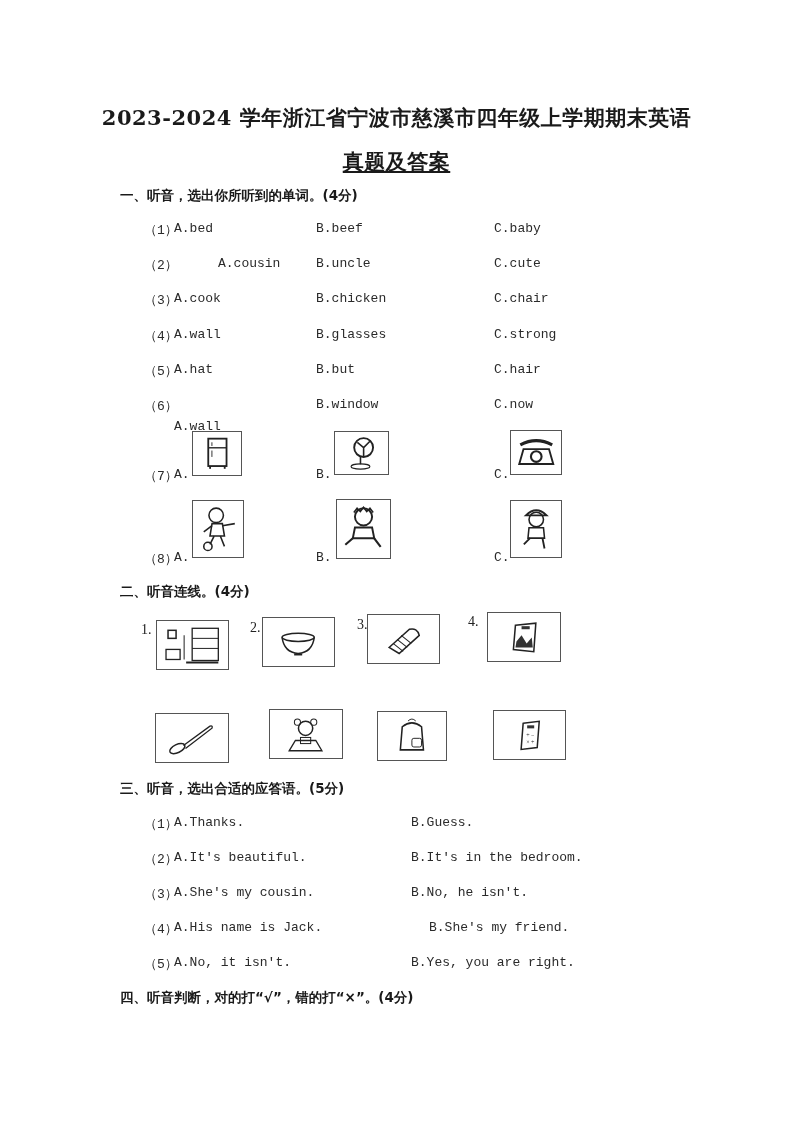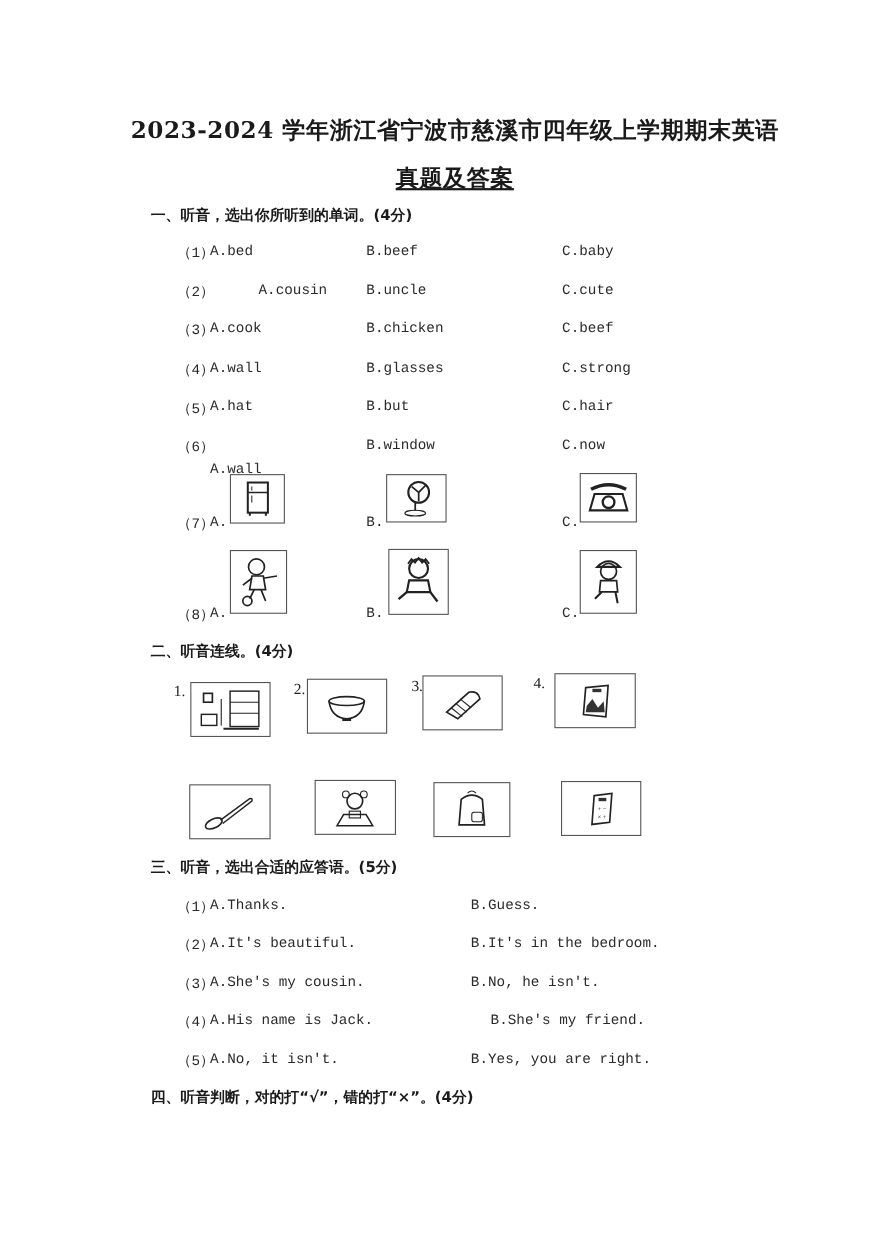--- a/index.html
+++ b/index.html
@@ -1,17 +1,17 @@
 <!DOCTYPE html>
 <html><head>
 <meta charset="utf-8">
 <style>
   html, body { margin:0; padding:0; background:#ffffff; }
   body { width:793px; height:1122px; position:relative; overflow:hidden; color:#1a1a1a; }
-  .page { position:absolute; left:17px; top:0; width:734px; height:1122px; }
+  .page { position:absolute; left:0; top:0; width:734px; height:1122px; }
   .title { position:absolute; left:0; width:793px; text-align:center; font-family:"DejaVu Serif", serif; font-weight:bold; font-size:21px; letter-spacing:0.5px; }
   .t1 { top:104px; }
   .t2 { top:148px;text-decoration:underline; }
   .sec { position:absolute; left:120px; font-family:"DejaVu Sans", sans-serif; font-weight:bold; font-size:13.5px; }
   .opt { position:absolute; font-family:"Liberation Mono", "DejaVu Sans Mono", monospace; font-size:13px; color:#2a2a2a; }
   .pic { position:absolute; border:1.5px solid #555; background:#fff; box-sizing:border-box; display:flex; align-items:center; justify-content:center; }
   .pic svg { width:85%; height:85%; }
   .num { position:absolute; font-family:"Liberation Serif", serif; font-size:14px; color:#222; }
 </style>
 </head>
@@ -33,21 +33,21 @@
   <div>
     <span class="opt" style="left:144px;top:256px;">（2）</span>
     <span class="opt" style="left:174px;top:256px;margin-left:44px;">A.cousin</span>
     <span class="opt" style="left:316px;top:256px;">B.uncle</span>
     <span class="opt" style="left:494px;top:256px;">C.cute</span>
   </div>
   <div>
     <span class="opt" style="left:144px;top:291px;">（3）</span>
     <span class="opt" style="left:174px;top:291px;">A.cook</span>
     <span class="opt" style="left:316px;top:291px;">B.chicken</span>
-    <span class="opt" style="left:494px;top:291px;">C.beef</span>
+    <span class="opt" style="left:494px;top:291px;">C.chair</span>
   </div>
   <div>
     <span class="opt" style="left:144px;top:327px;">（4）</span>
     <span class="opt" style="left:174px;top:327px;">A.wall</span>
     <span class="opt" style="left:316px;top:327px;">B.glasses</span>
     <span class="opt" style="left:494px;top:327px;text-align:right;">C.strong</span>
   </div>
   <div>
     <span class="opt" style="left:144px;top:362px;">（5）</span>
     <span class="opt" style="left:174px;top:362px;">A.hat</span>

